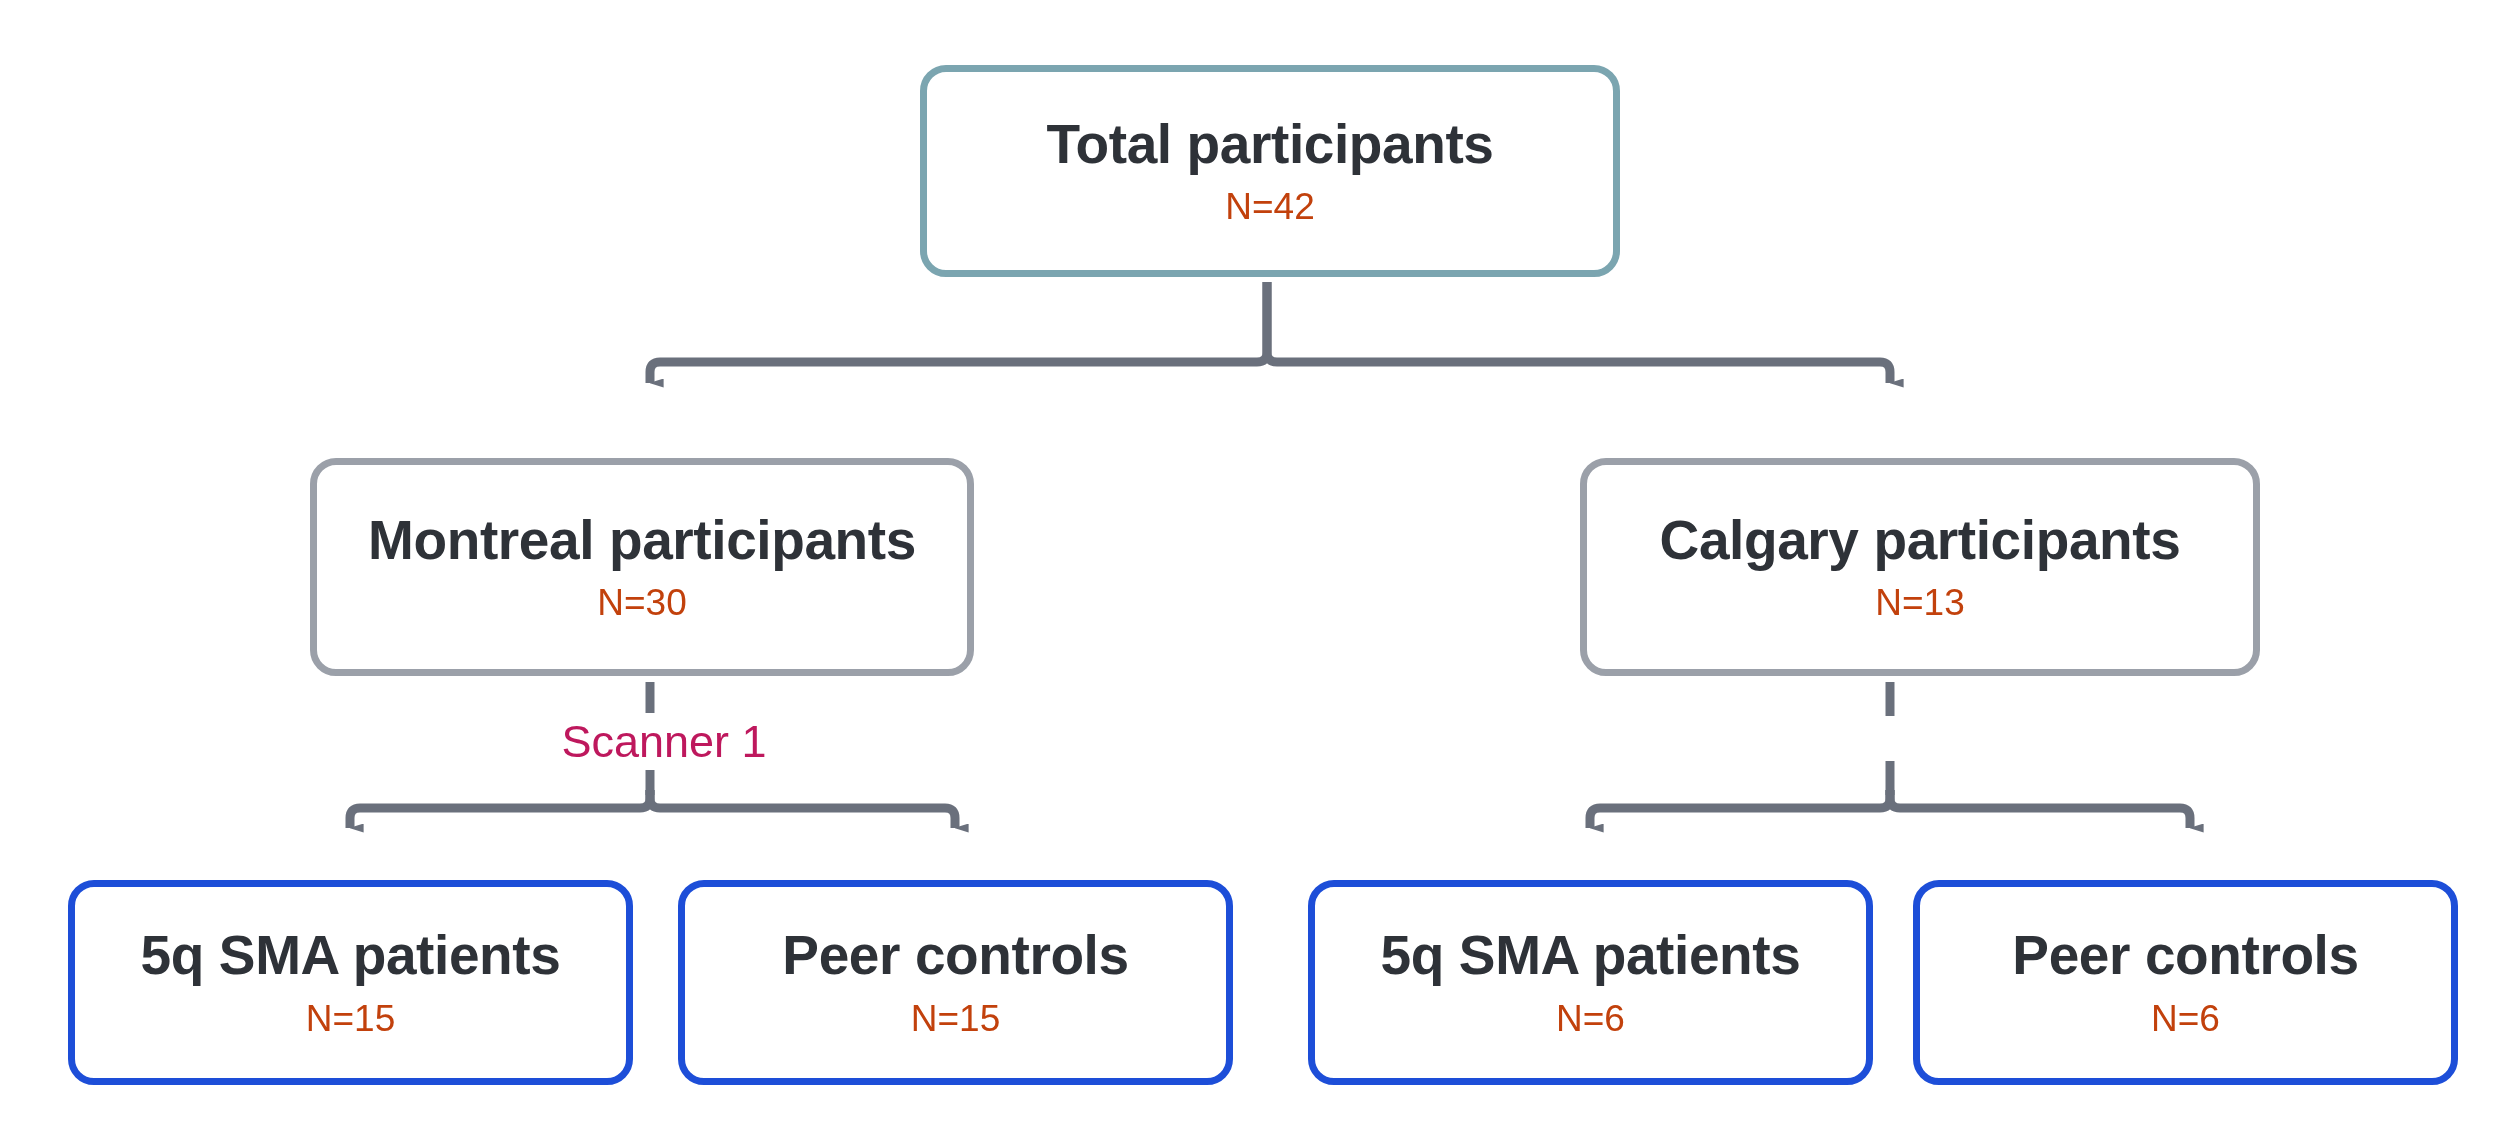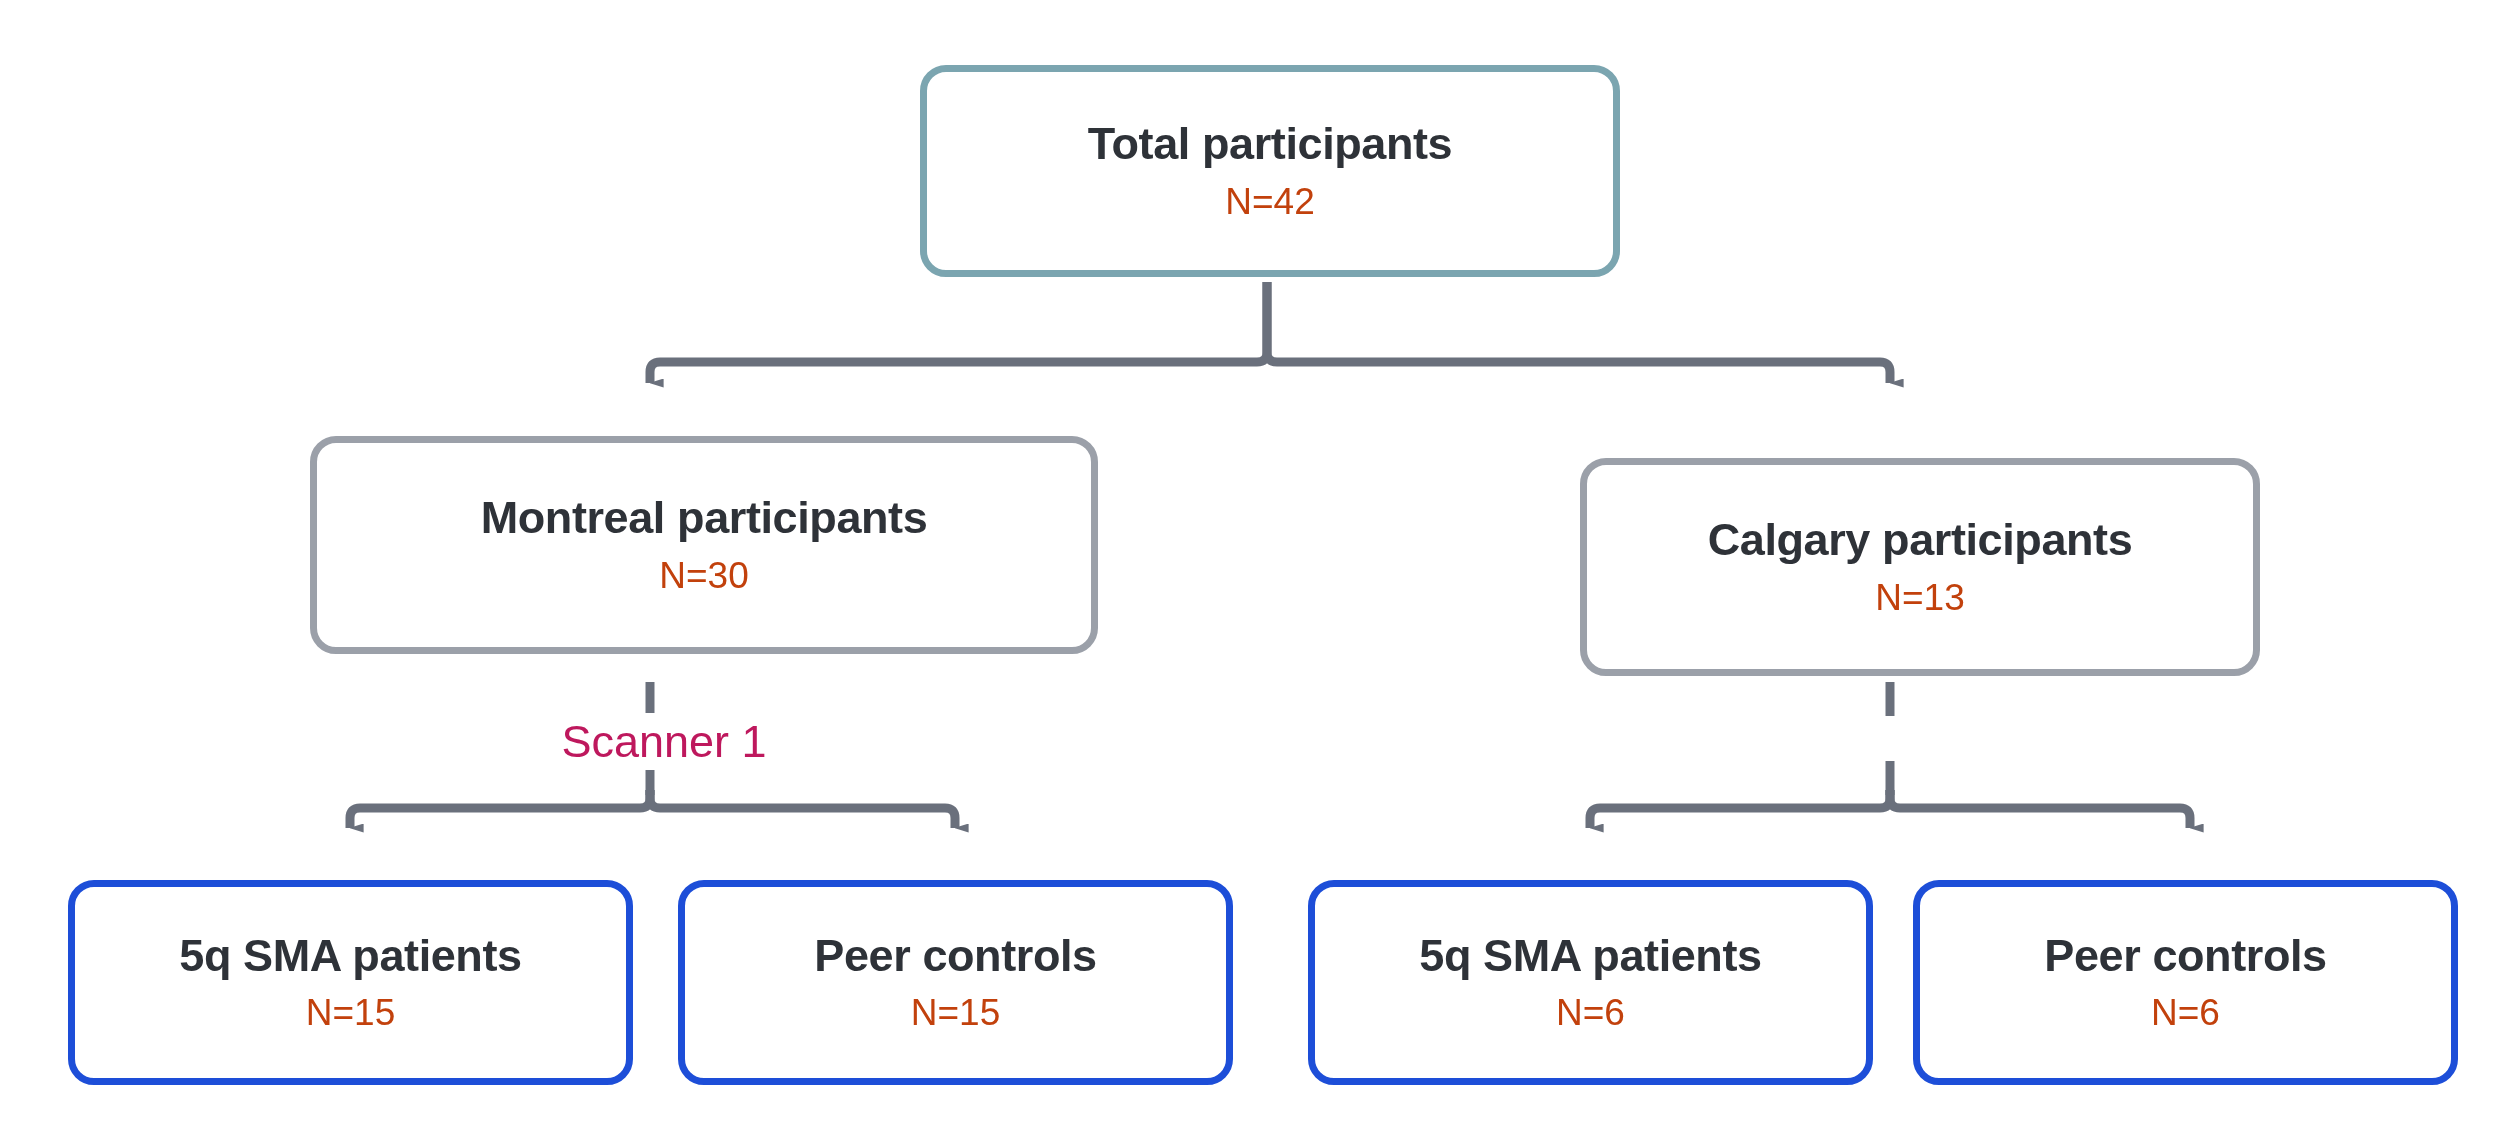--- a/index.html
+++ b/index.html
@@ -32,21 +32,21 @@
     border-radius: 26px;
     display: flex;
     flex-direction: column;
     align-items: center;
     justify-content: center;
     text-align: center;
     line-height: 1.16;
   }
   .node-title {
     font-weight: bold;
-    font-size: 45px;
+    font-size: 55px;
     color: #2e3238;
     letter-spacing: -0.4px;
     white-space: nowrap;
   }
   .node-count {
     font-weight: normal;
     font-size: 37px;
     color: #c2410c;
     margin-top: 10px;
     white-space: nowrap;
@@ -101,21 +101,21 @@
     <path d="M 1890 790 L 1890 798 Q 1890 808 1880 808 L 1600 808 Q 1590 808 1590 818 L 1590 828" fill="none" stroke="#6a707c" stroke-width="9" stroke-linecap="butt" marker-end="url(#arrowhead)"></path>
 
     <path d="M 1890 790 L 1890 798 Q 1890 808 1900 808 L 2180 808 Q 2190 808 2190 818 L 2190 828" fill="none" stroke="#6a707c" stroke-width="9" stroke-linecap="butt" marker-end="url(#arrowhead)"></path>
   </svg>
 
   <div class="node node-root" style="left:920px; top:65px; width:700px; height:212px;">
     <div class="node-title">Total participants</div>
     <div class="node-count">N=42</div>
   </div>
 
-  <div class="node node-site" style="left:310px; top:436px; width:788px; height:218px;">
+  <div class="node node-site" style="left:310px; top:458px; width:664px; height:218px;">
     <div class="node-title">Montreal participants</div>
     <div class="node-count">N=30</div>
   </div>
 
   <div class="node node-site" style="left:1550px; top:458px; width:680px; height:218px;margin-left:30px;">
     <div class="node-title">Calgary participants</div>
     <div class="node-count">N=13</div>
   </div>
 
   <div class="edge-label" style="left:517px; top:713px; width:266px;">Scanner 1</div>

